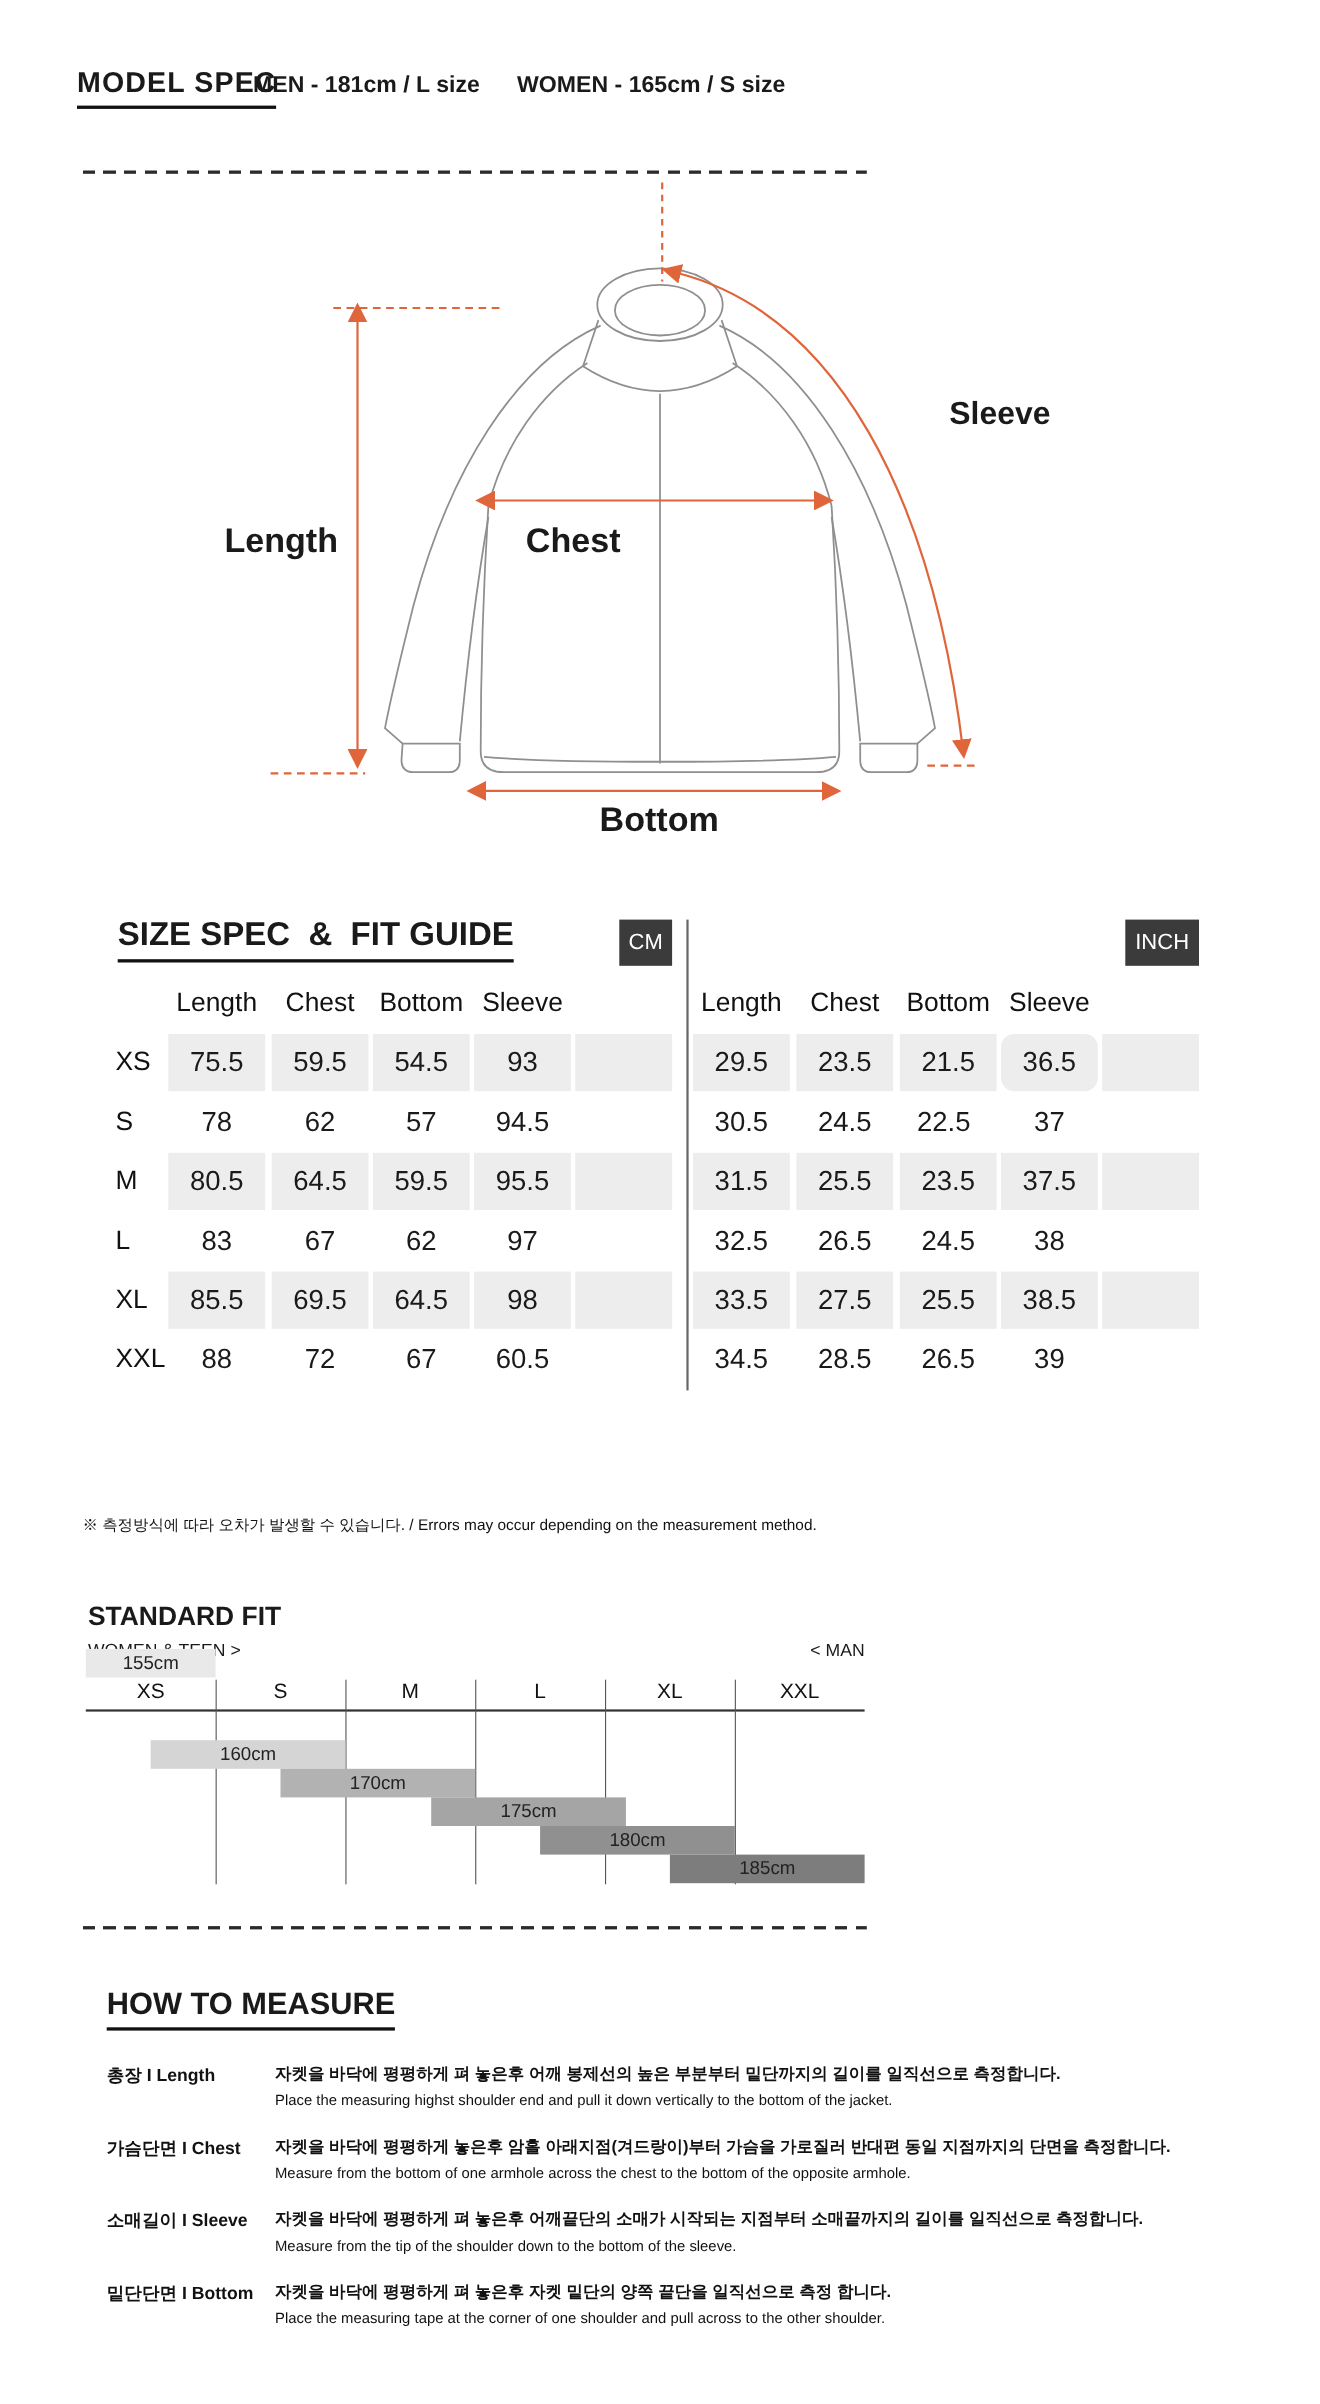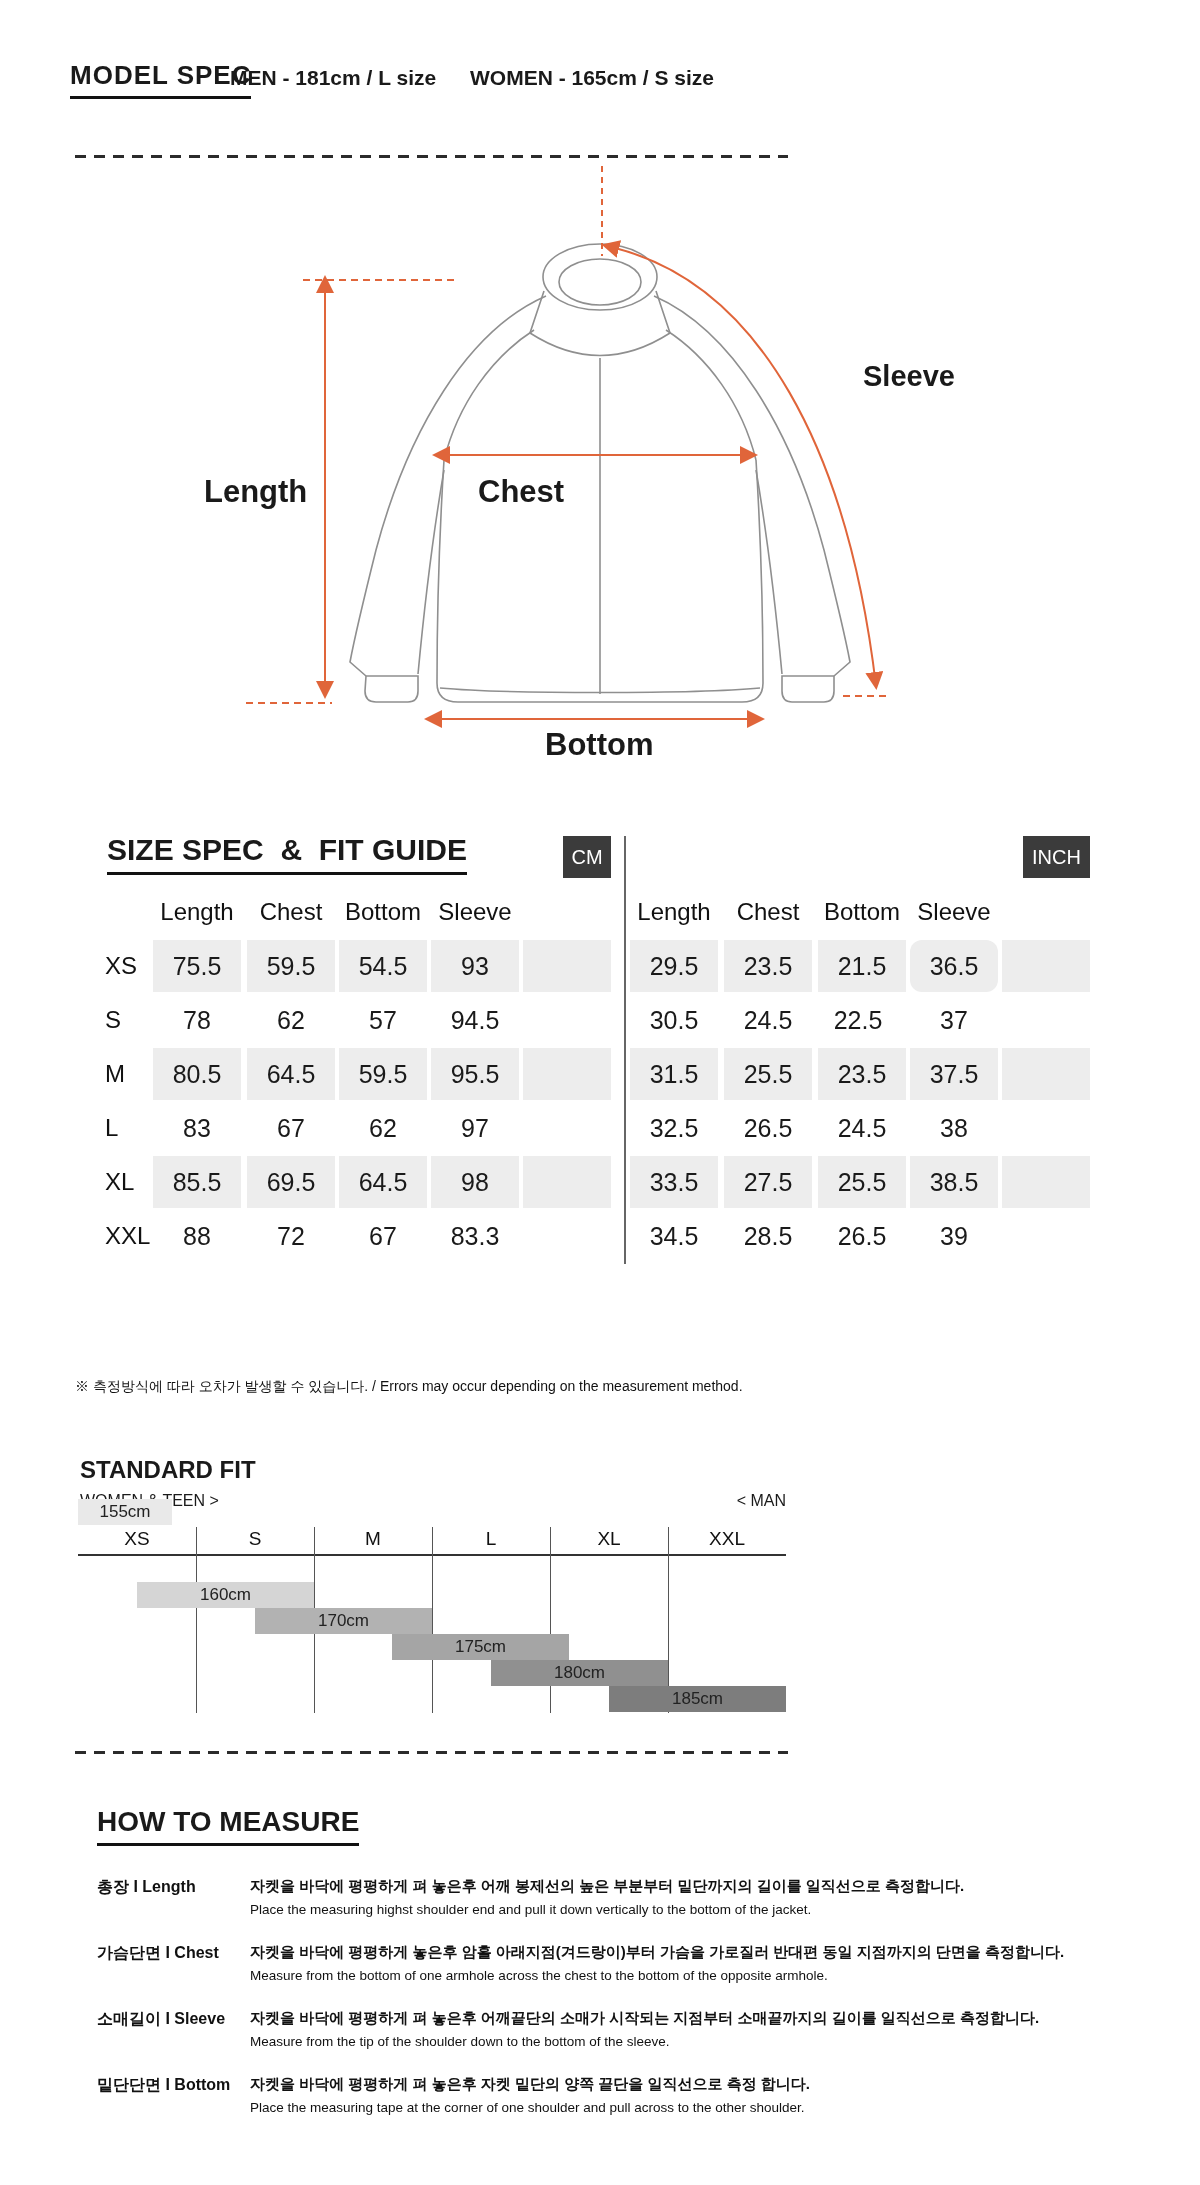--- a/index.html
+++ b/index.html
@@ -135,21 +135,21 @@
         <div class="size-cell band" style="left: 142px;">69.5</div>
         <div class="size-cell band" style="left: 234px;">64.5</div>
         <div class="size-cell band" style="left: 326px;">98</div>
         <div class="size-cell band" style="left: 418px;"></div>
       </div>
       <div class="size-row" style="top: 270px;">
         <div class="size-row-label">XXL</div>
         <div class="size-cell" style="left: 48px;">88</div>
         <div class="size-cell" style="left: 142px;">72</div>
         <div class="size-cell" style="left: 234px;">67</div>
-        <div class="size-cell" style="left: 326px;">83.3</div>
+        <div class="size-cell" style="left: 326px;">60.5</div>
         <div class="size-cell" style="left: 418px;"></div>
       </div>
     </div>
   <div id="inch-table" class="abs" style="left:630px;top:939px;width:470px;height:326px;">
       <div class="size-row" style="top: 0px;">
         <div class="size-cell band" style="left: 0px;">29.5</div>
         <div class="size-cell band" style="left: 94px;">23.5</div>
         <div class="size-cell band" style="left: 188px;">21.5</div>
         <div class="size-cell band" style="left: 280px; border-radius: 12px;">36.5</div>
         <div class="size-cell band" style="left: 372px;"></div>
@@ -202,21 +202,21 @@
       <div class="fit-size-label" style="left: 196px; width: 118px;">S</div>
       <div class="fit-divider" style="left: 196px;"></div>
       <div class="fit-size-label" style="left: 314px; width: 118px;">M</div>
       <div class="fit-divider" style="left: 314px;"></div>
       <div class="fit-size-label" style="left: 432px; width: 118px;">L</div>
       <div class="fit-divider" style="left: 432px;"></div>
       <div class="fit-size-label" style="left: 550px; width: 118px;">XL</div>
       <div class="fit-divider" style="left: 550px;"></div>
       <div class="fit-size-label" style="left: 668px; width: 118px;">XXL</div>
       <div class="fit-divider" style="left: 668px;"></div>
-      <div class="fit-bar" style="left: 78px; width: 94px; top: 1499px; background: rgb(233, 233, 233);">155cm</div>
+      <div class="fit-bar" style="left: 78px; width: 118px; top: 1499px; background: rgb(233, 233, 233);">155cm</div>
       <div class="fit-bar" style="left: 137px; width: 177px; top: 1582px; background: rgb(213, 213, 213);">160cm</div>
       <div class="fit-bar" style="left: 255px; width: 177px; top: 1608px; background: rgb(178, 178, 178);">170cm</div>
       <div class="fit-bar" style="left: 373px; width: 177px; top: 1634px; background: rgb(165, 165, 165); margin-left: 19px;">175cm</div>
       <div class="fit-bar" style="left: 491px; width: 177px; top: 1660px; background: rgb(144, 144, 144);">180cm</div>
       <div class="fit-bar" style="left: 609px; width: 177px; top: 1686px; background: rgb(125, 125, 125);">185cm</div>
     </div>
 
   <div class="abs dashline" style="left:75px;top:1751px;width:713px;"></div>
 
   <div class="abs b title-underline" style="left:97px;top:1806px;font-size:28px;">HOW TO MEASURE</div>

